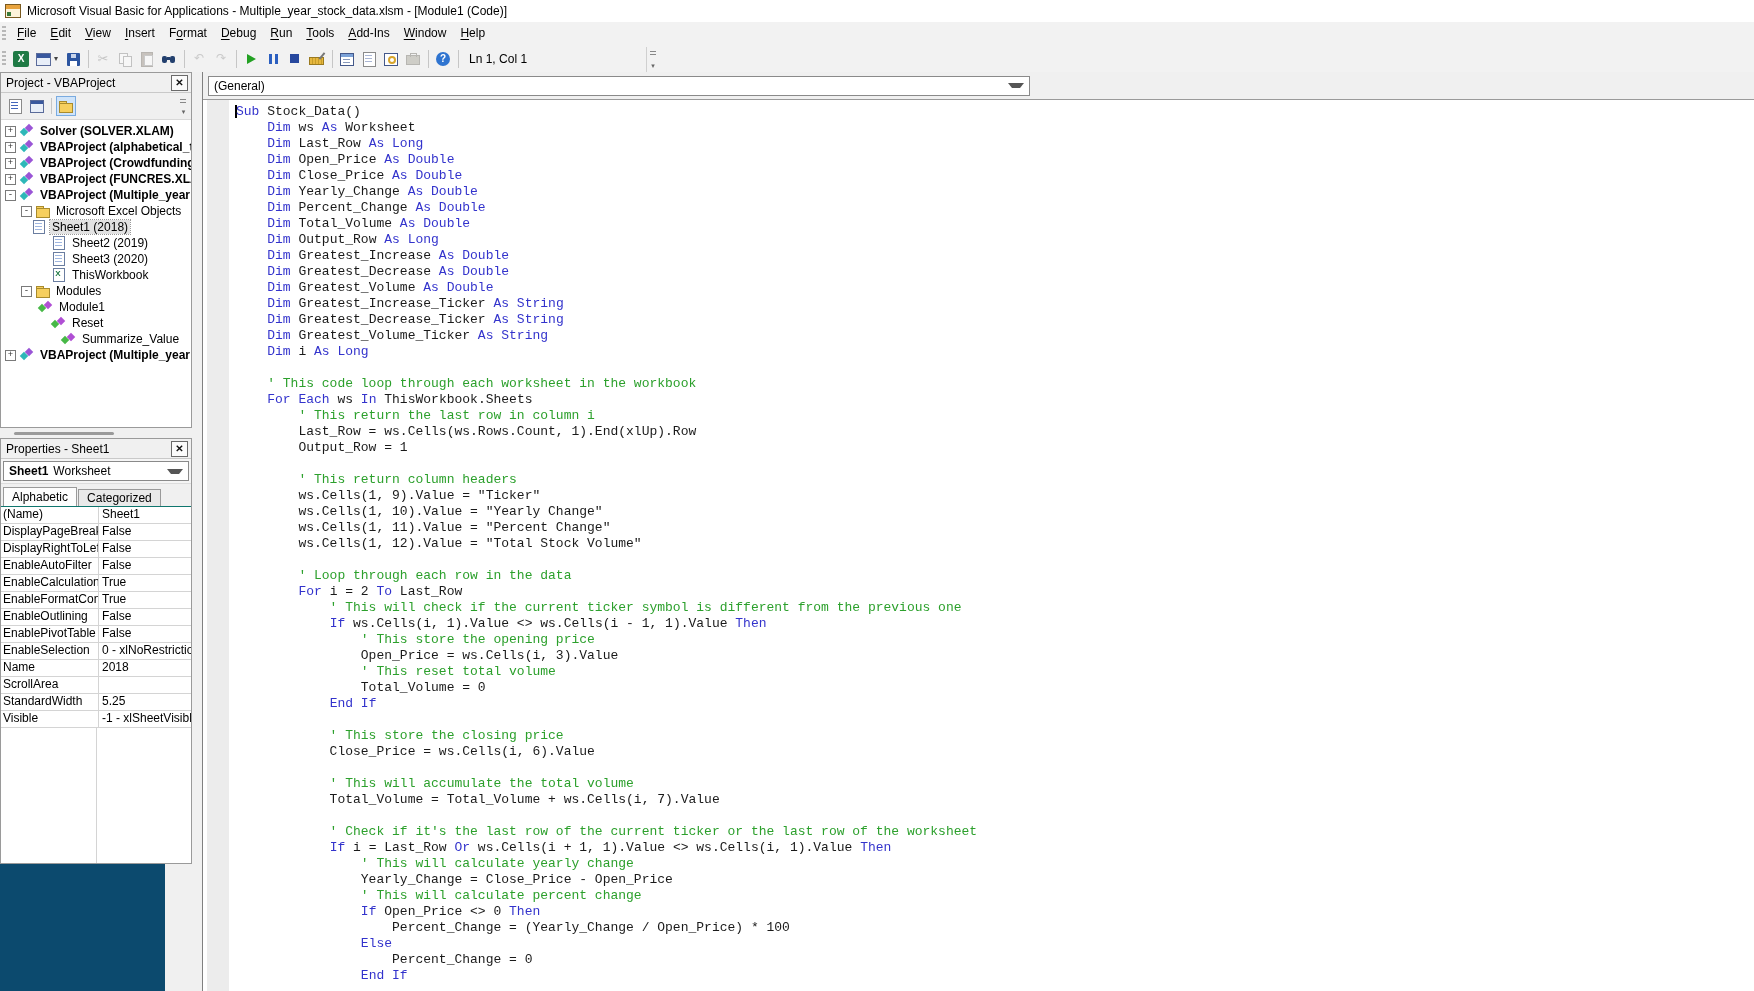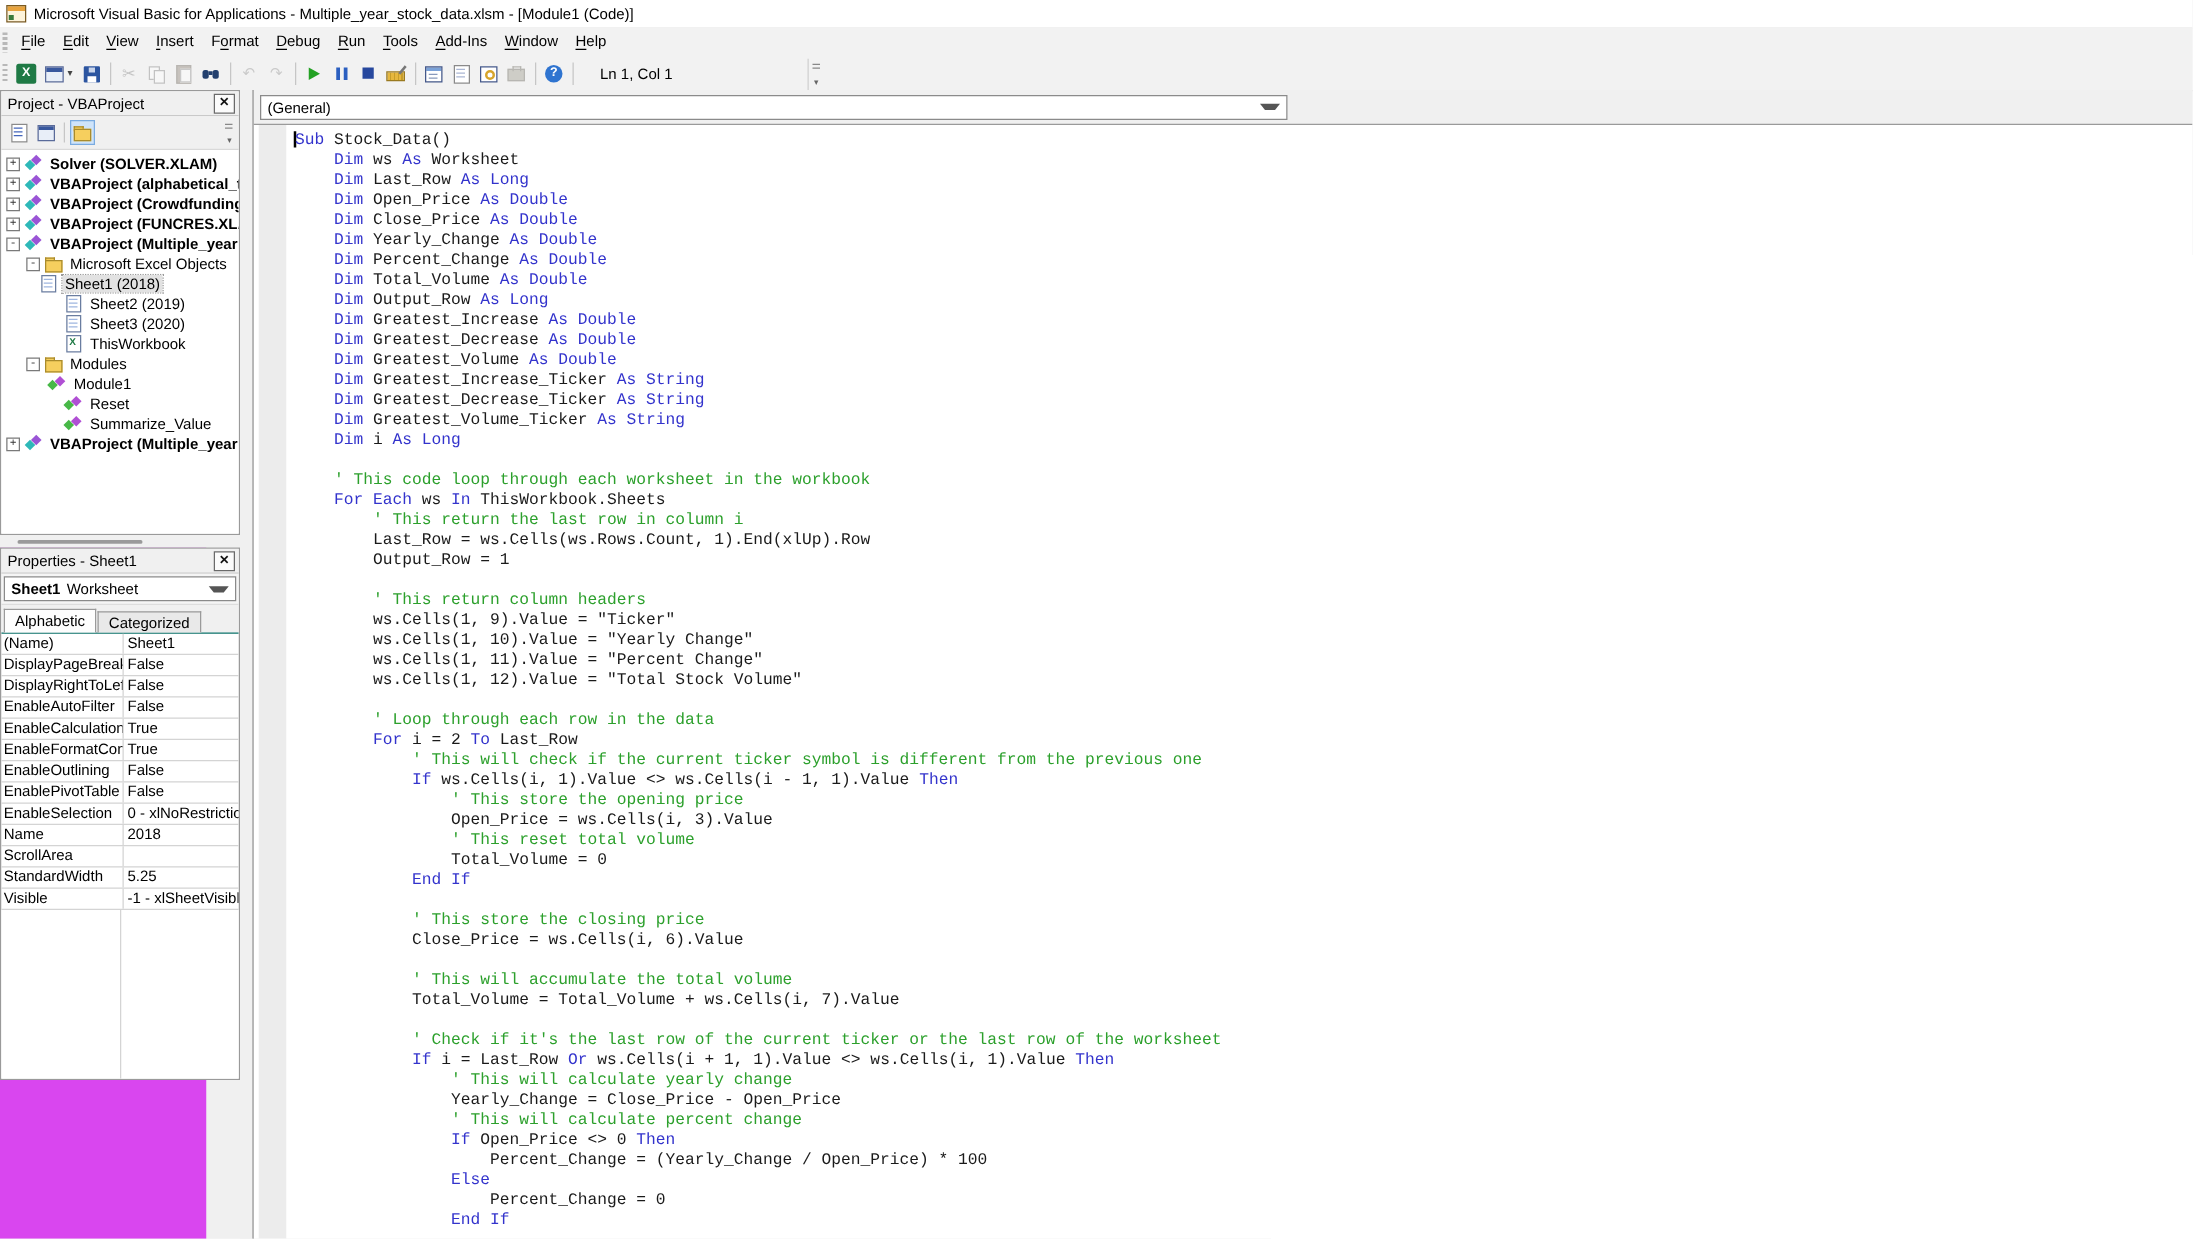--- a/index.html
+++ b/index.html
@@ -13,21 +13,21 @@
   .menubar{position:absolute;left:0;top:22px;width:100%;height:23px;background:#f2f2f2;display:flex;align-items:center}
   .grip{width:4px;height:16px;margin:0 4px 0 2px;background:repeating-linear-gradient(#b8b8b8 0 2px,transparent 2px 4px)}
   .menu-items{display:flex;height:100%}
   .menu-item{padding:0 7px;line-height:23px;white-space:nowrap;cursor:default}
   .menu-item u{text-underline-offset:2px}
   .toolbar{position:absolute;left:0;top:45px;width:100%;height:27px;background:#f2f2f2;border-bottom:1px solid #d5d5d5;display:flex;align-items:center}
   .tb-items{display:flex;align-items:center;padding-left:2px}
   .tb-btn{width:18px;height:20px;margin-right:4px;display:flex;align-items:center;justify-content:center}
   .tb-sep{width:1px;height:18px;background:#c6c6c6;margin:0 5px 0 2px}
   .tb-caret{font-size:8px;color:#444;margin:0 6px 0 -2px}
-  .tb-pos{margin-left:16px;white-space:nowrap}
+  .tb-pos{margin-left:5px;white-space:nowrap}
   .tb-overflow{position:absolute;left:646px;top:2px;width:12px;height:23px;font-size:7px;color:#666;
                display:flex;align-items:flex-end;justify-content:center;border-left:1px solid #d0d0d0;padding-bottom:2px}
   .tb-overflow::before{content:"";position:absolute;top:4px;left:3px;width:6px;height:2px;border-top:1px solid #888;border-bottom:1px solid #888}
   .tbi{display:inline-block;width:16px;height:16px;position:relative}
   .disabled .tbi{opacity:.45;filter:grayscale(.8)}
   .i-view-excel{background:#1f7a45;border-radius:2px}
   .i-view-excel::after{content:"X";position:absolute;inset:0;color:#fff;font:bold 10px/16px "Liberation Sans",sans-serif;text-align:center}
   .i-insert-userform{background:linear-gradient(#39589e 0 4px,#e8eef8 4px);border:1px solid #5a6b9a;width:13px;height:11px;margin-top:2px}
   .i-save{background:#2c55a0;width:13px;height:13px;margin-top:1px;margin-left:1px;border-radius:1px}
   .i-save::before{content:"";position:absolute;left:4px;top:1px;width:5px;height:4px;background:#c8d4ea}
@@ -50,21 +50,21 @@
   .i-project-explorer::after{content:"";position:absolute;left:4px;top:8px;width:7px;height:1px;background:#8899bb;box-shadow:0 3px 0 #8899bb}
   .i-properties-window::before{content:"";position:absolute;left:2px;top:1px;width:11px;height:13px;background:#fff;border:1px solid #8a8a8a}
   .i-properties-window::after{content:"";position:absolute;left:4px;top:4px;width:7px;height:1px;background:#aab6d4;box-shadow:0 3px 0 #aab6d4,0 6px 0 #aab6d4}
   .i-object-browser::before{content:"";position:absolute;left:1px;top:2px;width:12px;height:11px;background:#fff;border:1px solid #44588a}
   .i-object-browser::after{content:"";position:absolute;left:5px;top:5px;width:4px;height:4px;border:2px solid #d7a52c;border-radius:50%}
   .i-toolbox::before{content:"";position:absolute;left:1px;bottom:2px;width:12px;height:8px;background:#b0a362;border:1px solid #79713f}
   .i-toolbox::after{content:"";position:absolute;left:5px;top:2px;width:5px;height:3px;border:1px solid #79713f;border-bottom:none}
   .i-help{background:#2f74d0;border-radius:50%;width:14px;height:14px;margin:1px}
   .i-help::after{content:"?";position:absolute;inset:0;color:#fff;font:bold 10px/14px "Liberation Sans",sans-serif;text-align:center}
   
-  .leftdock{position:absolute;left:0;top:72px;width:165px;bottom:0;background:#d946ef}
+  .leftdock{position:absolute;left:0;top:72px;width:165px;bottom:0;background:#0c4a6e}
   .panel{position:absolute;left:0;width:192px;background:#fff;border:1px solid #9a9a9a;box-sizing:border-box;display:flex;flex-direction:column;overflow:hidden}
   .project-panel{top:0;height:356px}
   .props-panel{top:366px;height:426px}
   .phead{height:19px;flex:0 0 19px;background:#f0f0f0;border-bottom:1px solid #c9c9c9;display:flex;align-items:center;padding:0 3px 0 5px;white-space:nowrap;overflow:hidden}
   .xbtn{margin-left:auto;width:15px;height:14px;border:1px solid #6a6a6a;background:#fbfbfb;font:bold 10px/13px "Liberation Sans",sans-serif;text-align:center;color:#111}
   .minibar{height:26px;flex:0 0 26px;background:#f0f0f0;border-bottom:1px solid #d9d9d9;display:flex;align-items:center;padding-left:4px;position:relative}
   .mb-btn{width:20px;height:20px;display:flex;align-items:center;justify-content:center;margin-right:2px}
   .mb-btn.pressed{border:1px solid #7aabe0;background:#cfe4fa;box-sizing:border-box}
   .mb-sep{width:1px;height:16px;background:#c6c6c6;margin:0 4px 0 2px}
   .i-view-code::before{content:"";position:absolute;left:2px;top:1px;width:11px;height:13px;background:#fff;border:1px solid #8a8a8a}
@@ -299,21 +299,21 @@
         <div class="tree-row" style="padding-left: 23px;">
           <span class="expander none"></span>
           <span class="ti ti-module"></span>
           <span class="tlabel">Module1</span>
         </div>
         <div class="tree-row" style="padding-left: 36px; text-align: right;">
           <span class="expander none"></span>
           <span class="ti ti-module"></span>
           <span class="tlabel">Reset</span>
         </div>
-        <div class="tree-row" style="padding-left: 36px;">
+        <div class="tree-row" style="padding-left: 36px; justify-content: center;">
           <span class="expander none"></span>
           <span class="ti ti-module"></span>
           <span class="tlabel">Summarize_Value</span>
         </div>
         <div class="tree-row" style="padding-left: 4px;">
           <span class="expander">+</span>
           <span class="ti ti-project"></span>
           <span class="tlabel b">VBAProject (Multiple_year</span>
         </div>
       </div>

